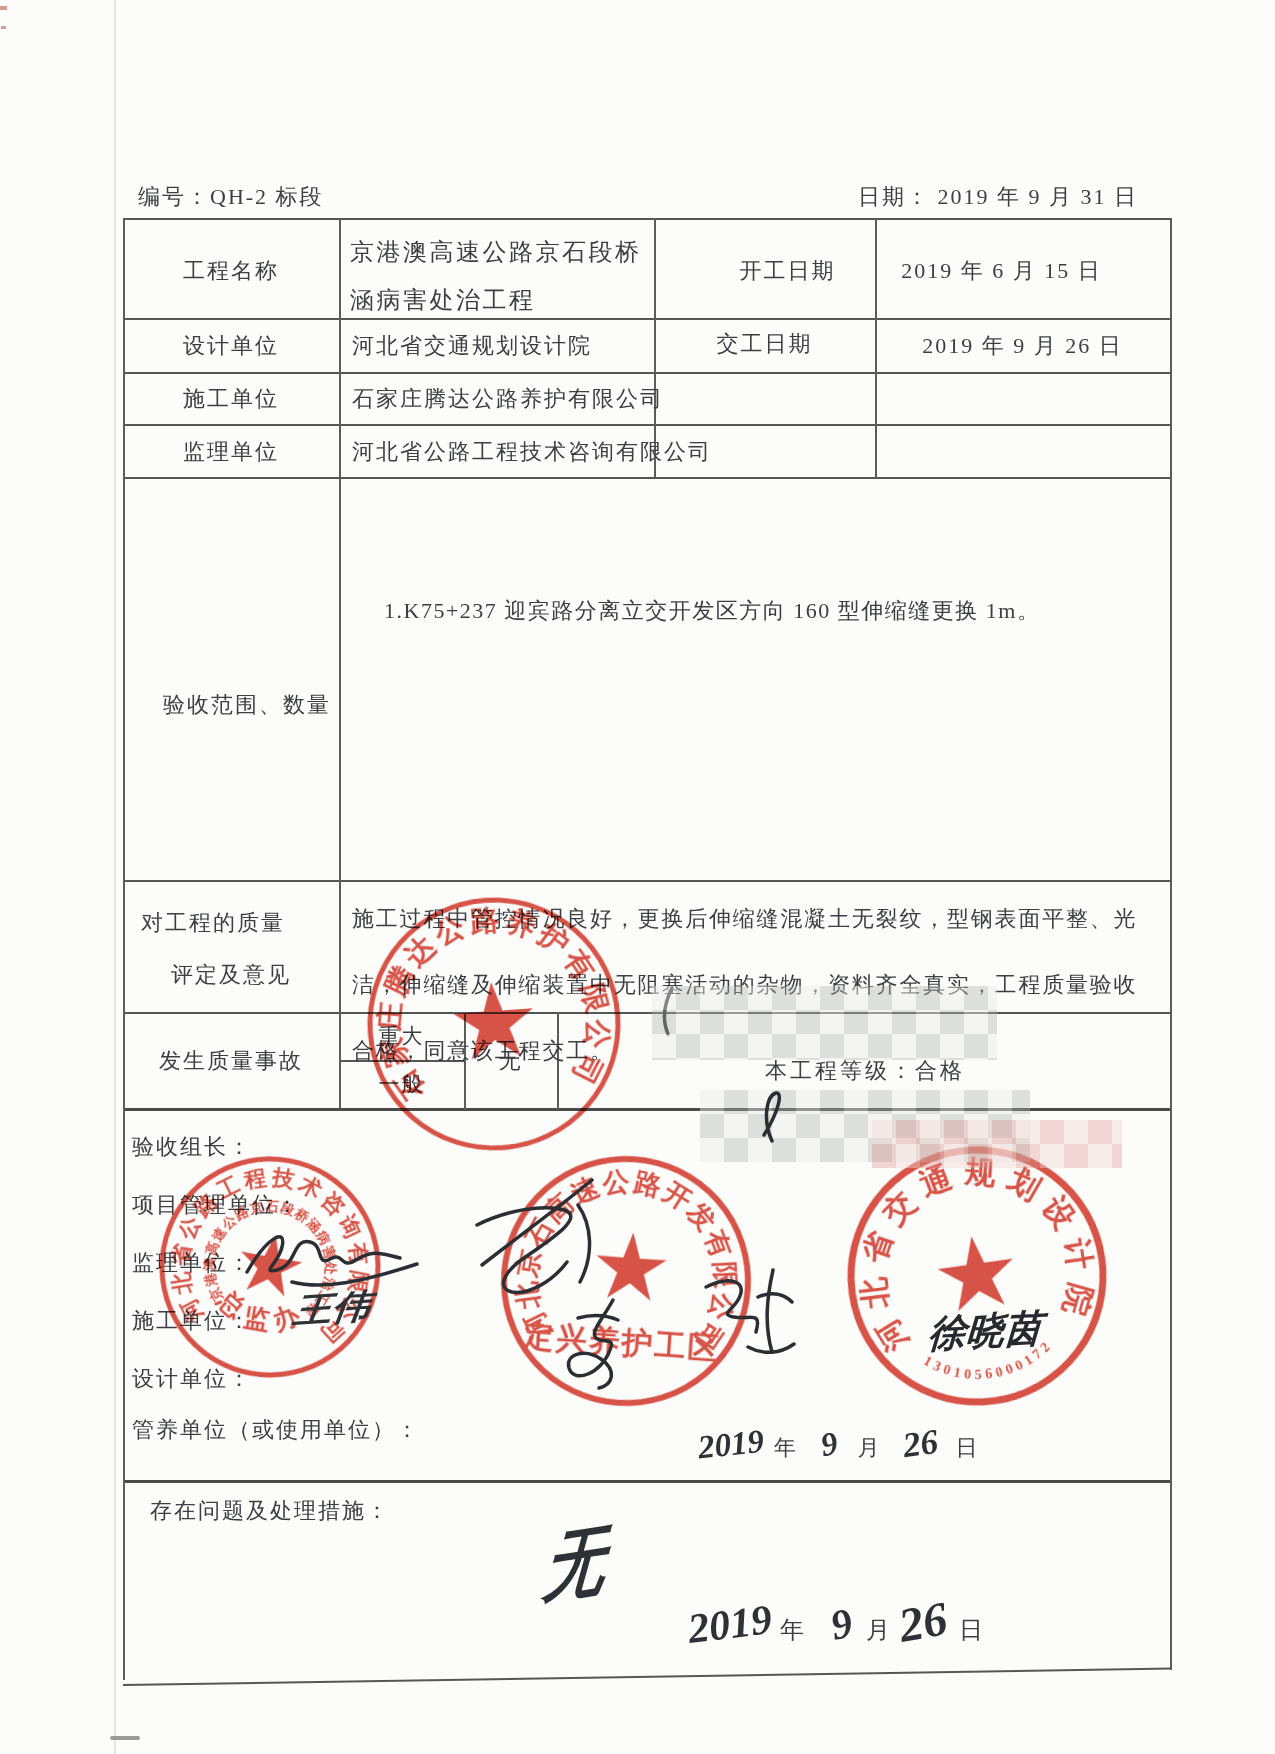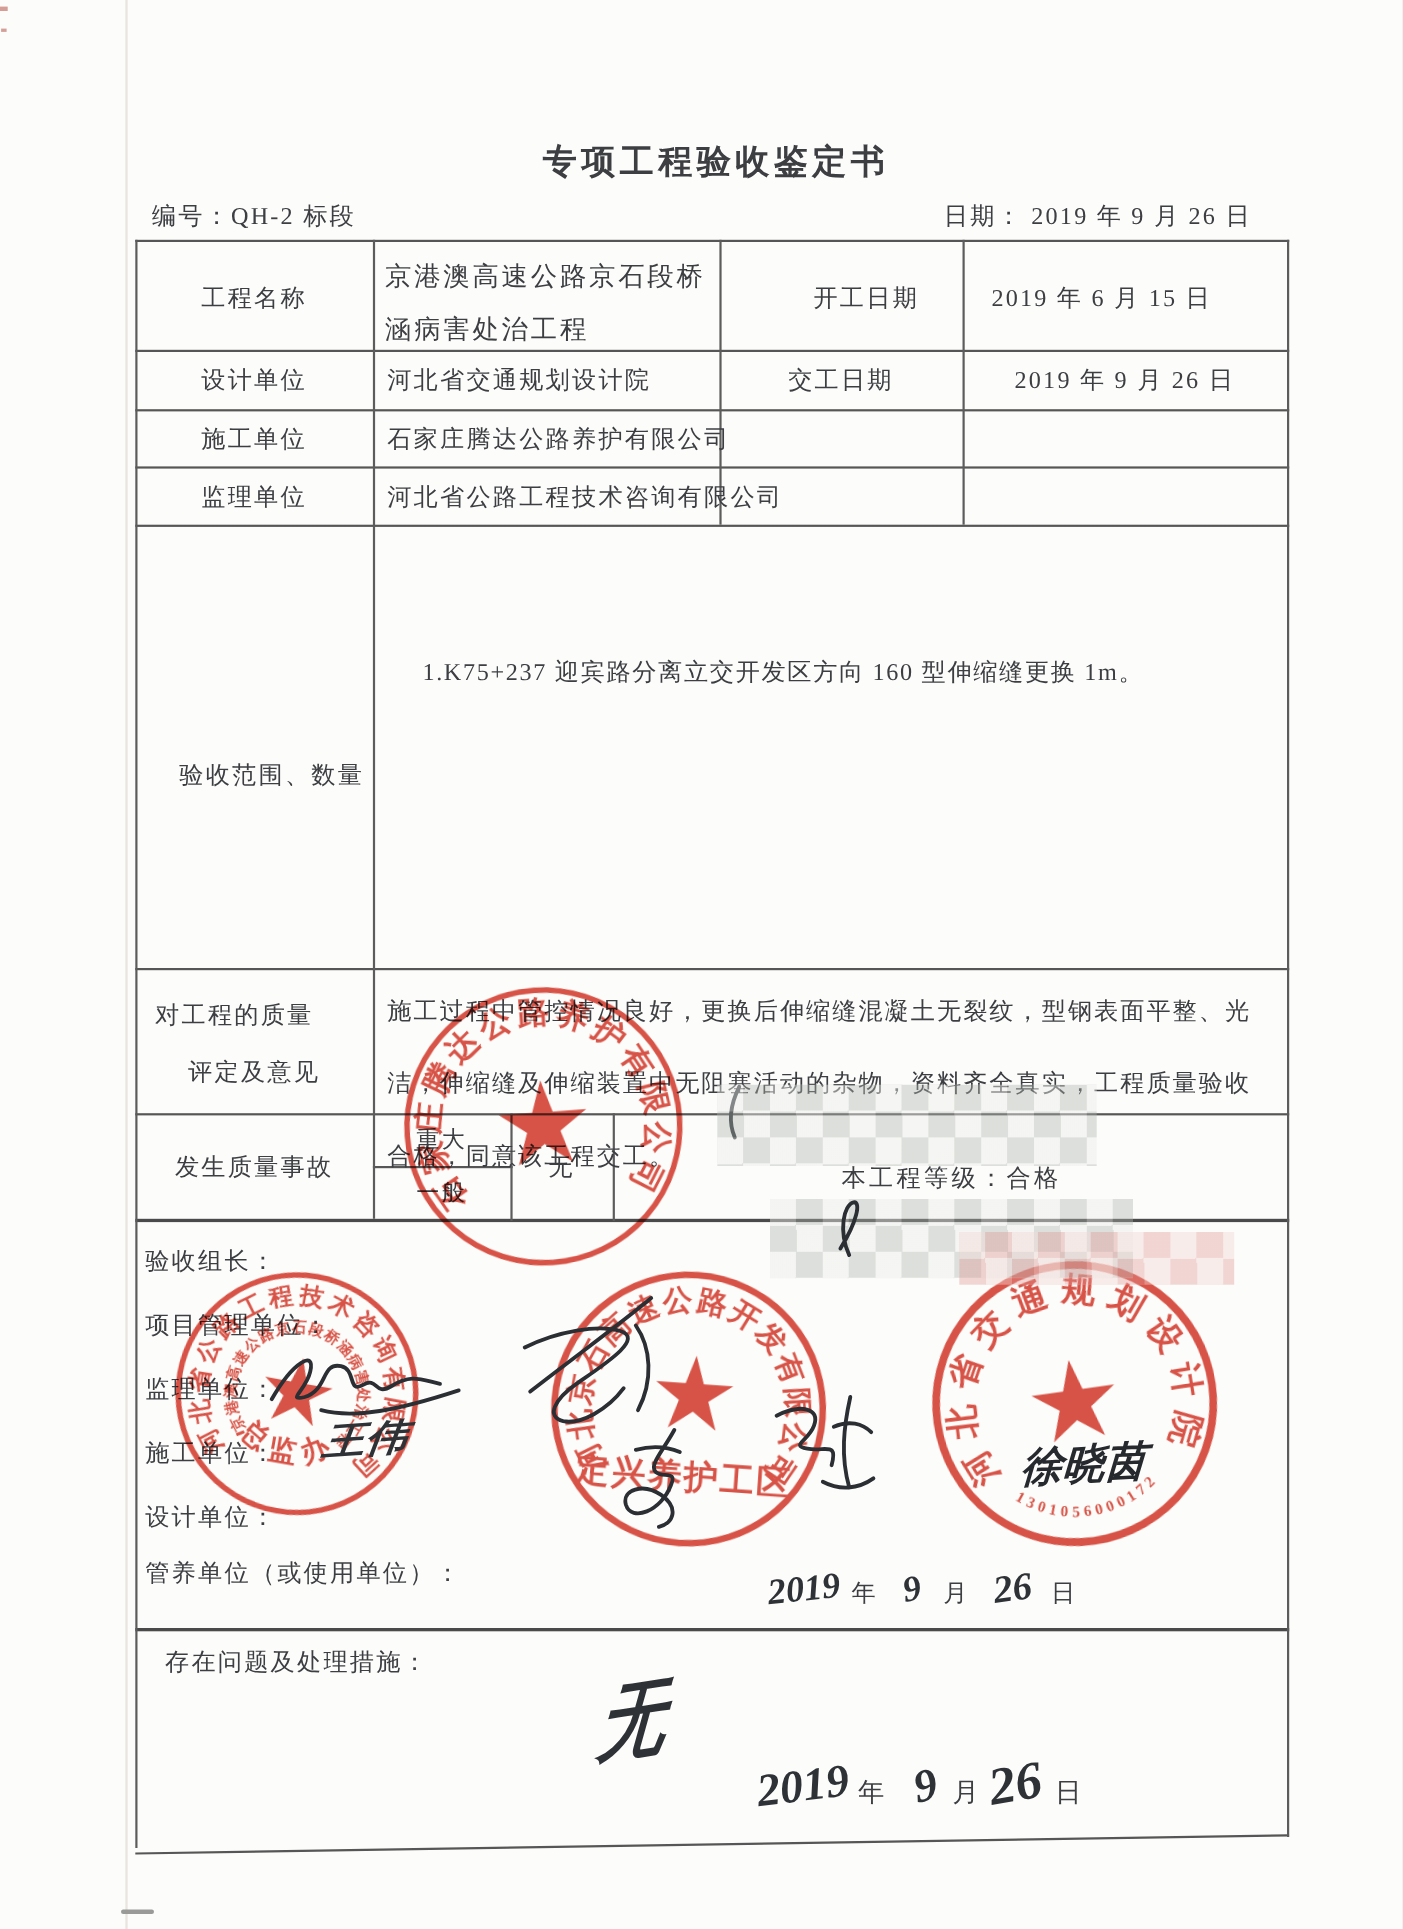--- a/index.html
+++ b/index.html
@@ -38,23 +38,22 @@
 </head>
 <body>
 
 <div class="page">
 
   <div class="scanline"></div>
   <div class="art" style="left:110px;top:1736px;width:30px;height:4px;border-radius:2px;"></div>
   <div class="art" style="left:0;top:6px;width:7px;height:4px;background:#c4756a;opacity:.7;"></div>
   <div class="art" style="left:1px;top:26px;width:5px;height:3px;background:#b96057;opacity:.6;"></div>
 
-  <div class="t title c" style="left:441px;top:126px;width:420px;">专项工程验收鉴定书</div>
   <div class="t" style="left:138px;top:182px;">编号：QH-2 标段</div>
-  <div class="t" style="left:858px;top:182px;">日期：  2019 年 9 月 26 日</div>
+  <div class="t" style="left:858px;top:182px;">日期：  2019 年 9 月 31 日</div>
 
   <i class="hl" style="left:123px;top:218px;width:1049px;"></i>
   <i class="hl" style="left:123px;top:318px;width:1049px;"></i>
   <i class="hl" style="left:123px;top:372px;width:1049px;"></i>
   <i class="hl" style="left:123px;top:424px;width:1049px;"></i>
   <i class="hl" style="left:123px;top:477px;width:1049px;"></i>
   <i class="hl" style="left:123px;top:880px;width:1049px;"></i>
   <i class="hl" style="left:123px;top:1012px;width:1049px;"></i>
   <i class="hl thick" style="left:123px;top:1108px;width:1049px;"></i>
   <i class="hl thick" style="left:123px;top:1480px;width:1049px;"></i>
@@ -69,21 +68,21 @@
   <i class="vl" style="left:464px;top:1012px;height:98px;"></i>
   <i class="vl" style="left:557px;top:1012px;height:98px;"></i>
 
   <div class="t c" style="left:123px;top:256px;width:216px;">工程名称</div>
   <div class="t wrap" style="left:350px;top:228px;width:300px;font-size:24px;letter-spacing:2.5px;line-height:48px;">京港澳高速公路京石段桥涵病害处治工程</div>
   <div class="t c" style="left:654px;top:256px;width:267px;">开工日期</div>
   <div class="t c" style="left:875px;top:256px;width:253px;">2019 年 6 月 15 日</div>
 
   <div class="t c" style="left:123px;top:331px;width:216px;">设计单位</div>
   <div class="t" style="left:352px;top:331px;">河北省交通规划设计院</div>
-  <div class="t c" style="left:654px;top:331px;width:221px;">交工日期</div>
+  <div class="t c" style="left:654px;top:331px;width:221px;font-family:Liberation Mono, monospace;">交工日期</div>
   <div class="t c" style="left:875px;top:331px;width:295px;">2019 年 9 月 26 日</div>
 
   <div class="t c" style="left:123px;top:384px;width:216px;">施工单位</div>
   <div class="t" style="left:352px;top:384px;">石家庄腾达公路养护有限公司</div>
 
   <div class="t c" style="left:123px;top:437px;width:216px;">监理单位</div>
   <div class="t" style="left:352px;top:437px;">河北省公路工程技术咨询有限公司</div>
 
   <div class="t c" style="left:123px;top:690px;width:216px;padding-left:16px;">验收范围、数量</div>
   <div class="t" style="left:384px;top:596px;letter-spacing:1.5px;">1.K75+237 迎宾路分离立交开发区方向 160 型伸缩缝更换 1m。</div>

